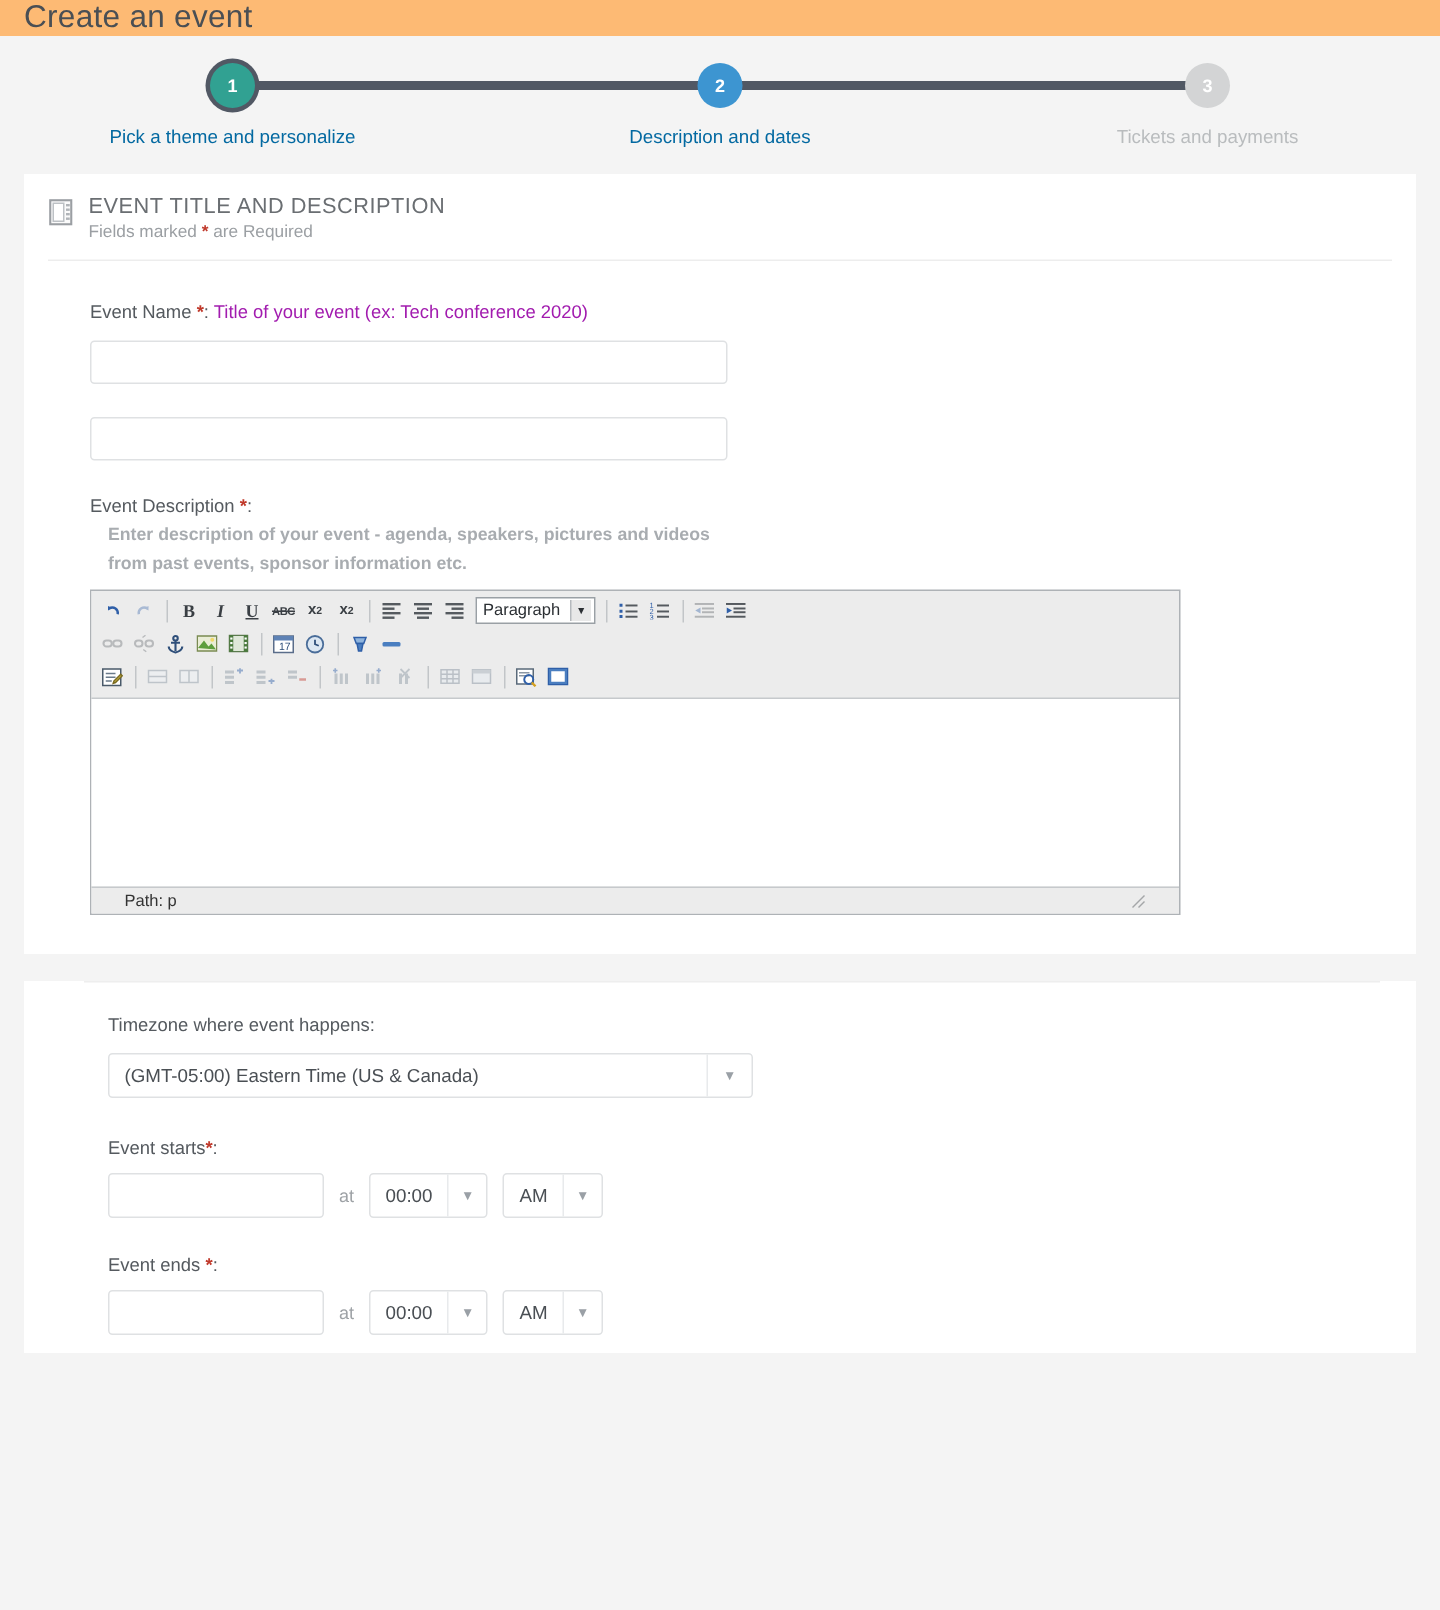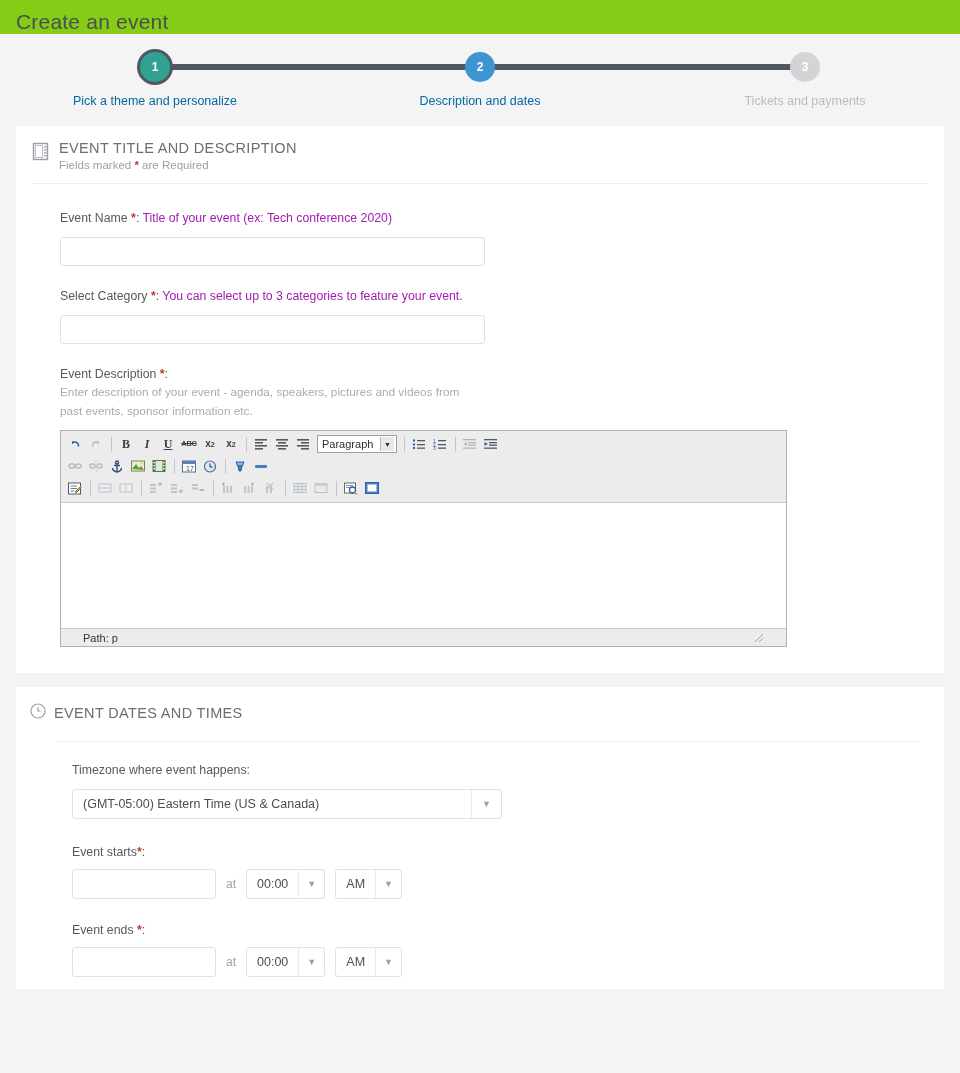--- a/index.html
+++ b/index.html
@@ -8,22 +8,22 @@
     width: 960px;
     min-height: 1073px;
     background: #f4f4f4;
     font-family: "Liberation Sans", sans-serif;
     color: #555a5f;
     -webkit-font-smoothing: antialiased;
   }
 
   
   .page-header {
-    padding: 10px 0 0 16px;
-    background: #84cc16;
+    padding: 0 0 0 16px;
+    background: #fdba74;
   }
   .page-title {
     font-size: 21px;
     font-weight: 400;
     color: #4a4f54;
     margin: 0;
     letter-spacing: .2px;
   }
 
   
@@ -117,22 +117,23 @@
     color: #555a5f;
     margin-bottom: 9px;
     line-height: 1.45;
   }
   .field-label .req { color: #c0392b; font-weight: bold; }
   .field-label .hint { color: #a21caf; }
   .field-help {
     font-size: 11.8px;
     color: #a8acb0;
     line-height: 1.6;
-    margin: -4px 0 9px 0;
+    margin: -4px 0 9px 12px;
     max-width: 420px;
+    font-weight: bold;
   }
   input.text-input {
     width: 425px;
     height: 29px;
     border: 1px solid #dfe1e3;
     border-radius: 3px;
     background: #fff;
     padding: 0 8px;
     font-size: 12.5px;
     font-family: "Liberation Sans", sans-serif;
@@ -382,25 +383,20 @@
     <div class="field">
       <div class="field-label">
         <span>Event Name</span>
         <span class="req">*</span><span>:</span>
         <span class="hint">Title of your event (ex: Tech conference 2020)</span>
       </div>
       <input class="text-input" type="text" value="" style="">
     </div>
 
     <div class="field">
-      <div class="field-label">
-        <span>Select Category</span>
-        <span class="req">*</span><span>:</span>
-        <span class="hint">You can select up to 3 categories to feature your event.</span>
-      </div>
       <input class="text-input" type="text" value="" style="">
     </div>
 
 
     <div class="field" style="margin-bottom:0;">
       <div class="field-label" style="margin-bottom:4px;">
         <span>Event Description</span>
         <span class="req">*</span><span>:</span>
       </div>
       <div class="field-help">Enter description of your event - agenda, speakers, pictures and videos from past events, sponsor information etc.</div>
@@ -735,29 +731,20 @@
               </svg>
           </span>
         </div>
       </div>
     </div>
 
   </div>
 </div>
 
 <div class="card" style="margin-bottom:0;">
-  <div class="card2-head">
-    <span class="clock">
-      <svg width="16" height="16" viewBox="0 0 16 16">
-        <circle cx="8" cy="8" r="7" fill="none" stroke="#9b9fa3" stroke-width="1.2"></circle>
-        <path d="M8 4.2 L8 8 L10.6 8" stroke="#9b9fa3" stroke-width="1.2" fill="none"></path>
-      </svg>
-    </span>
-    <h2>EVENT DATES AND TIMES</h2>
-  </div>
   <div class="card2-divider"></div>
 
   <div class="card2-body">
 
     <div class="field" style="margin-bottom:26px;">
       <div class="field-label">Timezone where event happens:</div>
       <div class="sel-box">
         <span class="sel-val">(GMT-05:00) Eastern Time (US &amp; Canada)</span>
         <span class="sel-caret">▼</span>
       </div>

